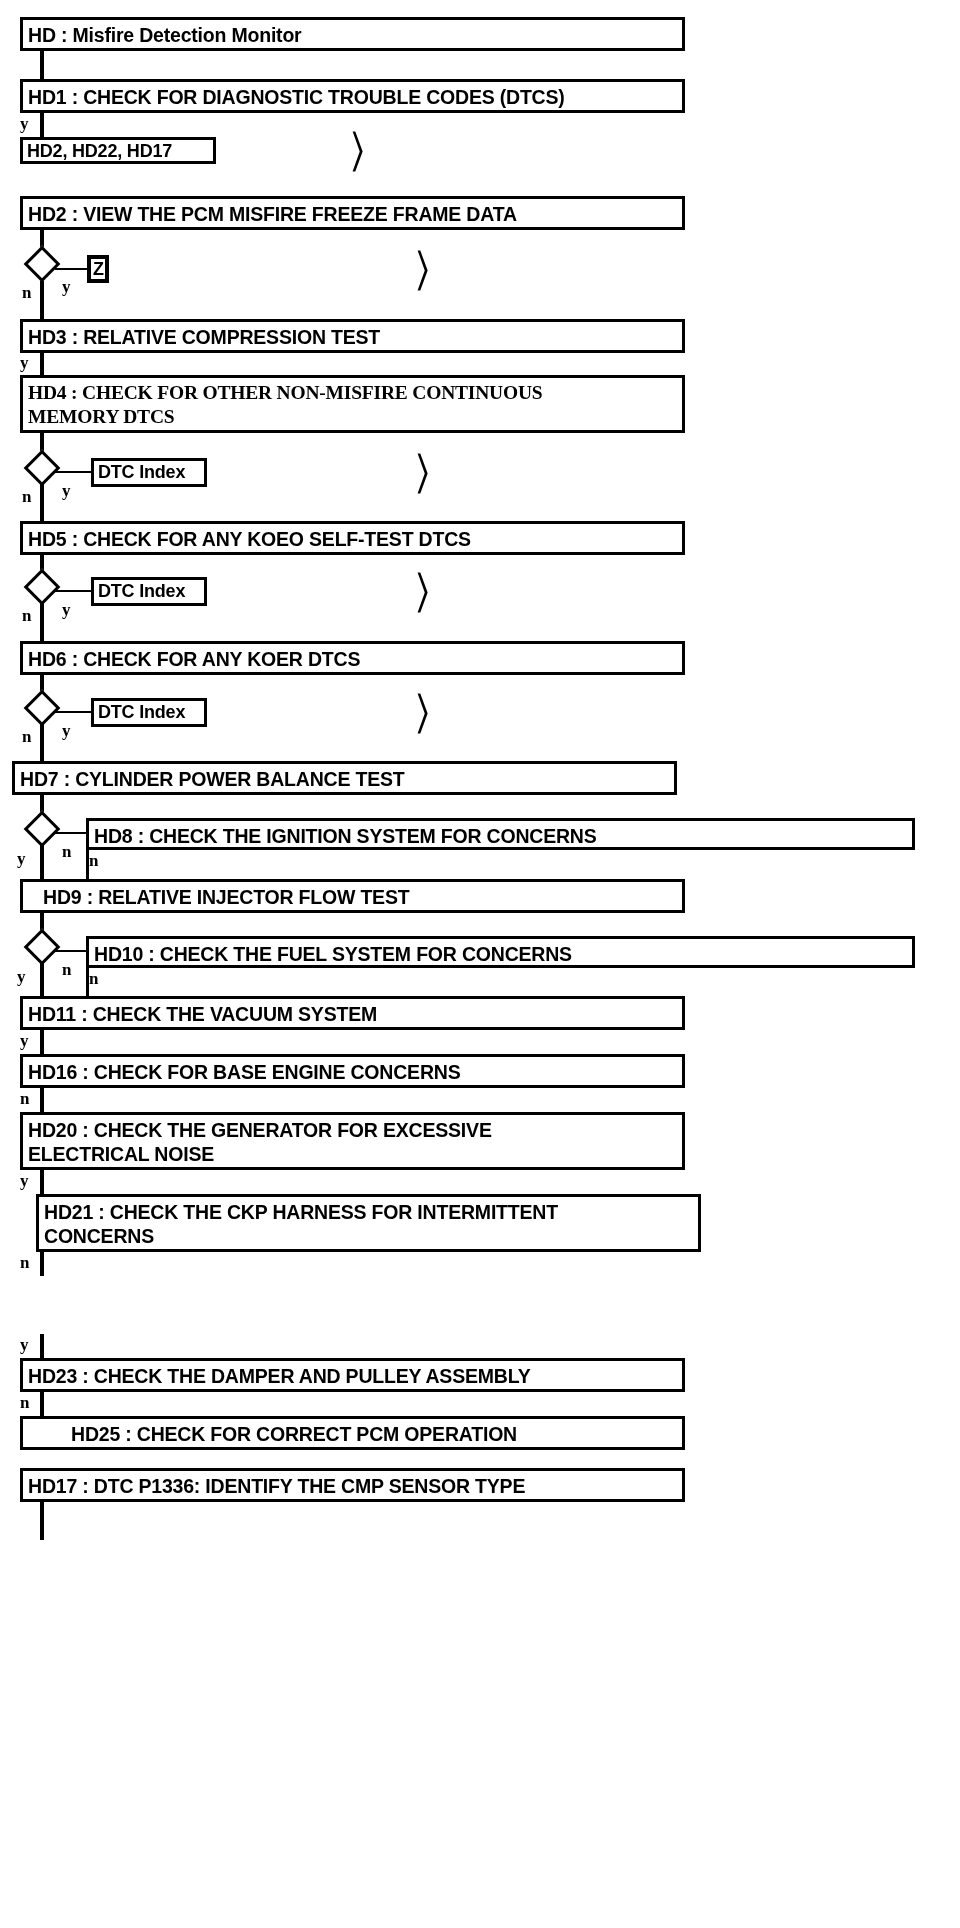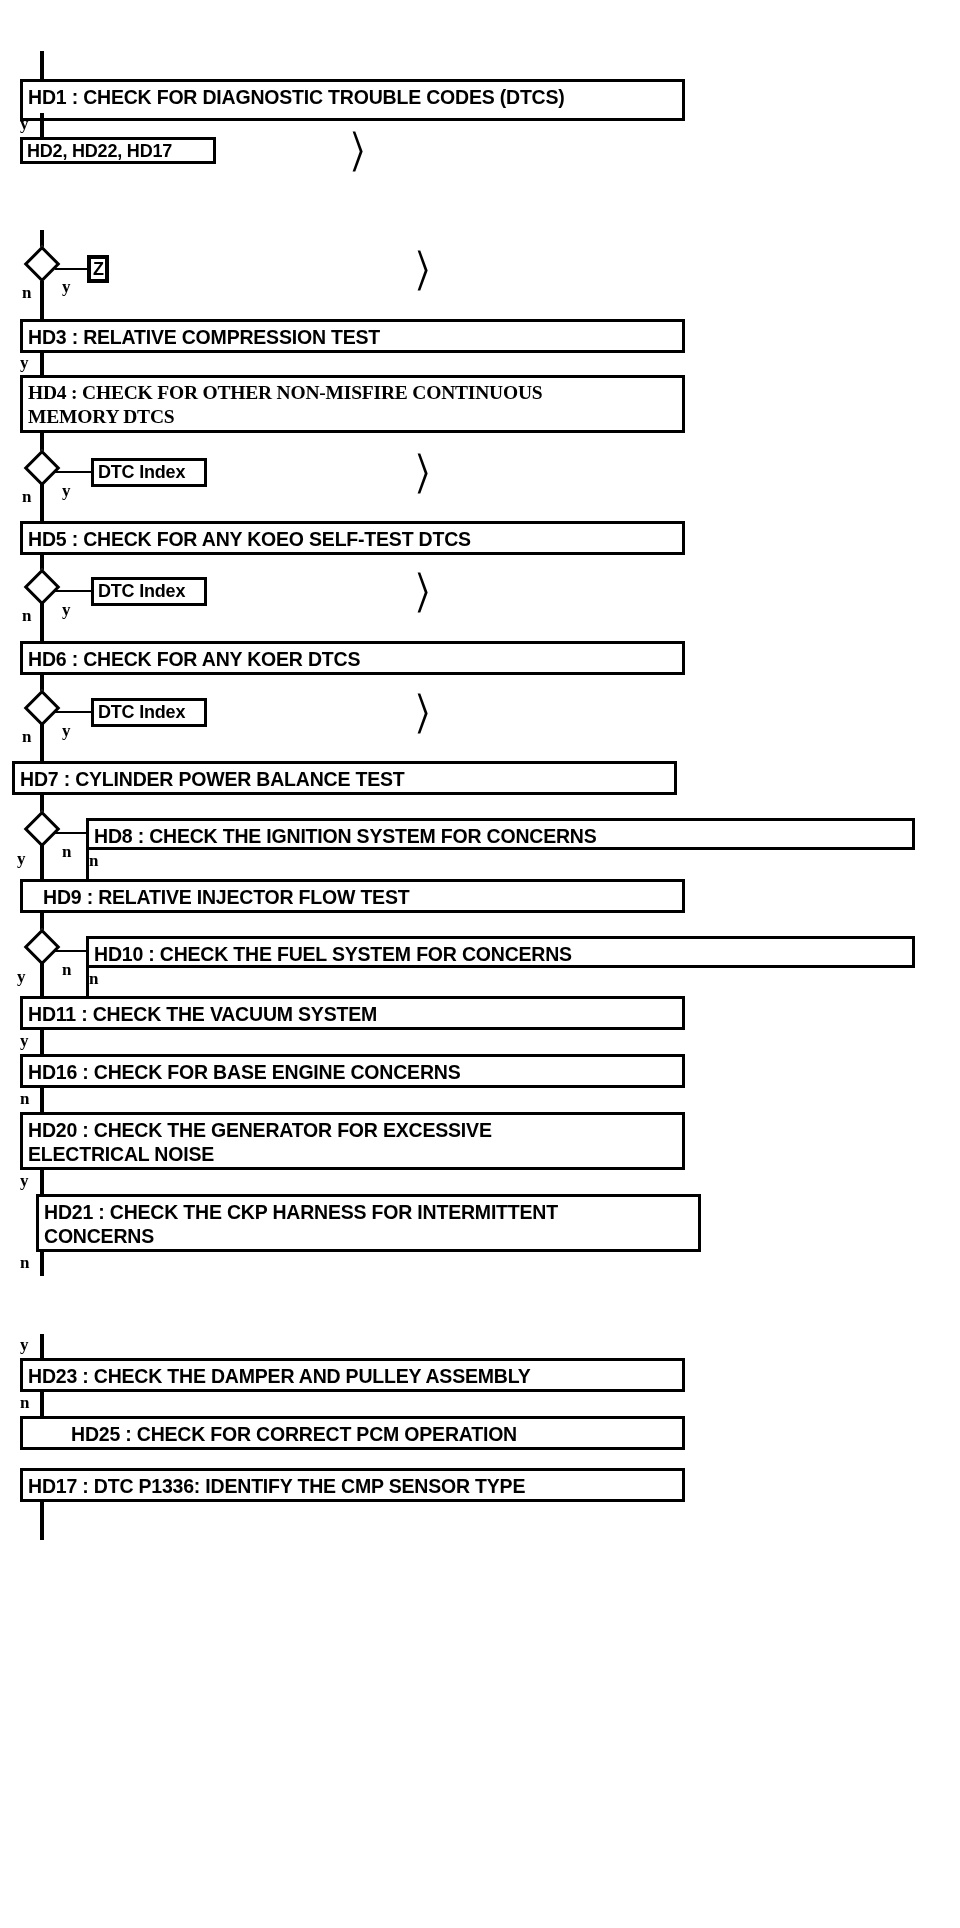--- a/index.html
+++ b/index.html
@@ -84,29 +84,31 @@
     color: #000000;
     line-height: 46px;
     transform: scaleX(0.8);
   }
 </style>
 </head>
 <body>
 
 <div id="flow">
 
+  <div class="box" style="left:20px; top:17px; width:665px; height:34px;">HD : Misfire Detection Monitor</div>
   <div class="vline" style="left:40px; top:51px; height:28px;"></div>
 
-  <div class="box" style="left:20px; top:79px; width:665px; height:42px;">HD1 : CHECK FOR DIAGNOSTIC TROUBLE CODES (DTCS)</div>
+  <div class="box" style="left:20px; top:79px; width:665px; height:34px;">HD1 : CHECK FOR DIAGNOSTIC TROUBLE CODES (DTCS)</div>
   <div class="vline" style="left:40px; top:113px; height:24px;"></div>
   <div class="lbl" style="left:20px; top:115px;">y</div>
 
   <div class="box small" style="left:20px; top:137px; width:196px; height:27px;">HD2, HD22, HD17</div>
   <div class="chev" style="left:350px; top:126px;">〉</div>
 
+  <div class="box" style="left:20px; top:196px; width:665px; height:34px;">HD2 : VIEW THE PCM MISFIRE FREEZE FRAME DATA</div>
   <div class="vline" style="left:40px; top:230px; height:26px;"></div>
 
   <div class="diamond" style="left:29px; top:251px;"></div>
   <div class="thinline" style="left:55px; top:268px; width:32px; height:2px;"></div>
   <div class="box tiny" style="left:87px; top:255px; width:22px; height:28px;">Z</div>
   <div class="lbl" style="left:62px; top:278px;">y</div>
   <div class="lbl" style="left:22px; top:284px;">n</div>
   <div class="vline" style="left:40px; top:281px; height:38px;"></div>
   <div class="chev" style="left:415px; top:245px;">〉</div>
 

